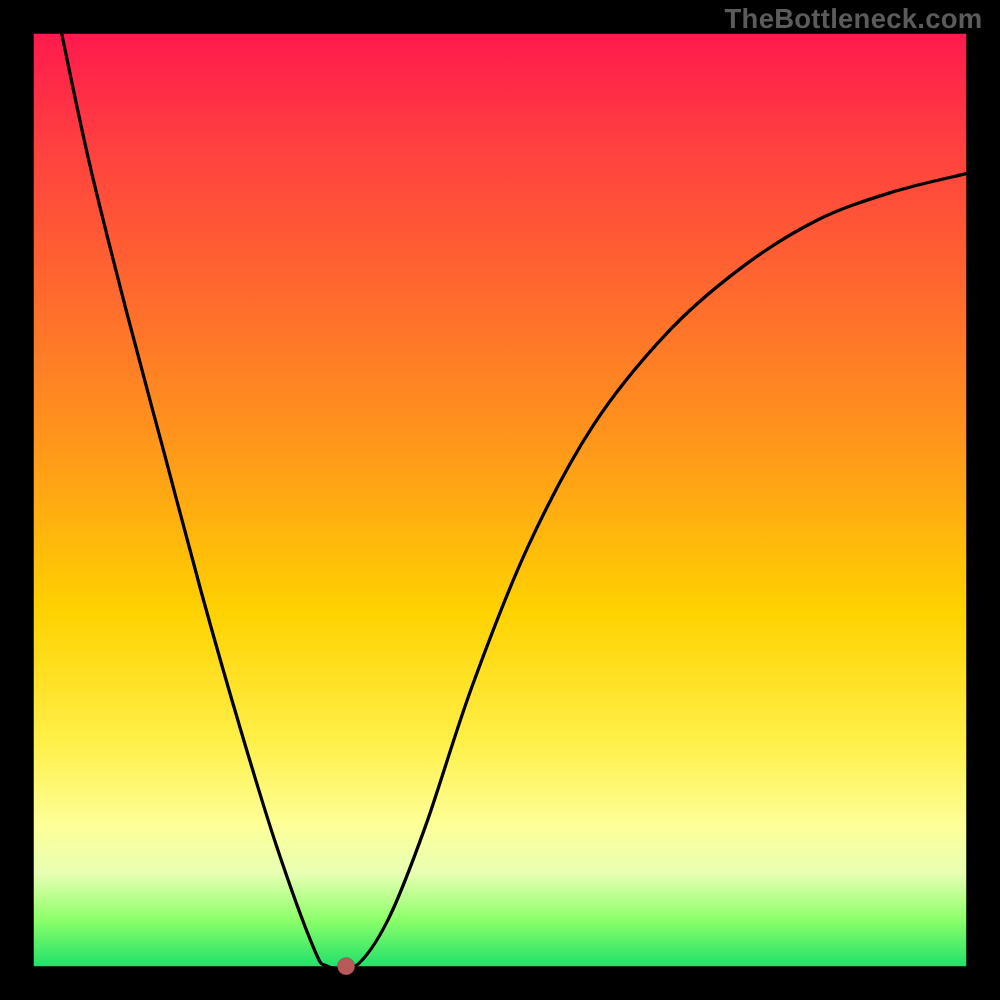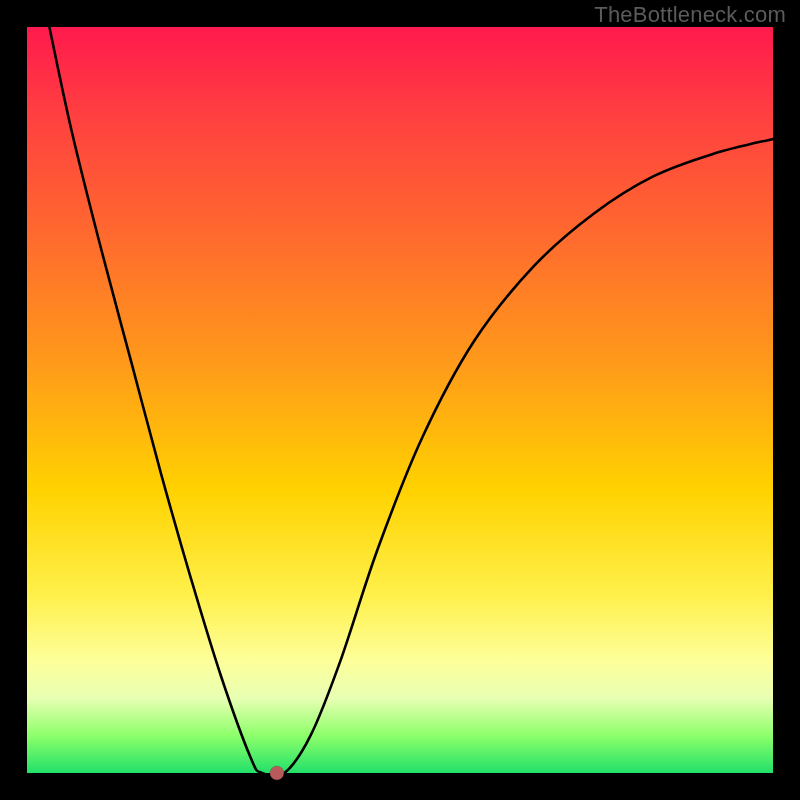--- a/index.html
+++ b/index.html
@@ -16,21 +16,21 @@
     width: 800px;
     height: 800px;
     background: #000;
   }
   .watermark {
     position: absolute;
     top: 2px;
     right: 14px;
     color: #5b5b5b;
     font-size: 22px;
-    font-weight: 400;
+    font-weight: 700;
     letter-spacing: 0.2px;
     user-select: none;
     text-align: right;
   }
   .plot-area {
     position: absolute;
     left: 27px;
     top: 27px;
     width: 746px;
     height: 746px;

